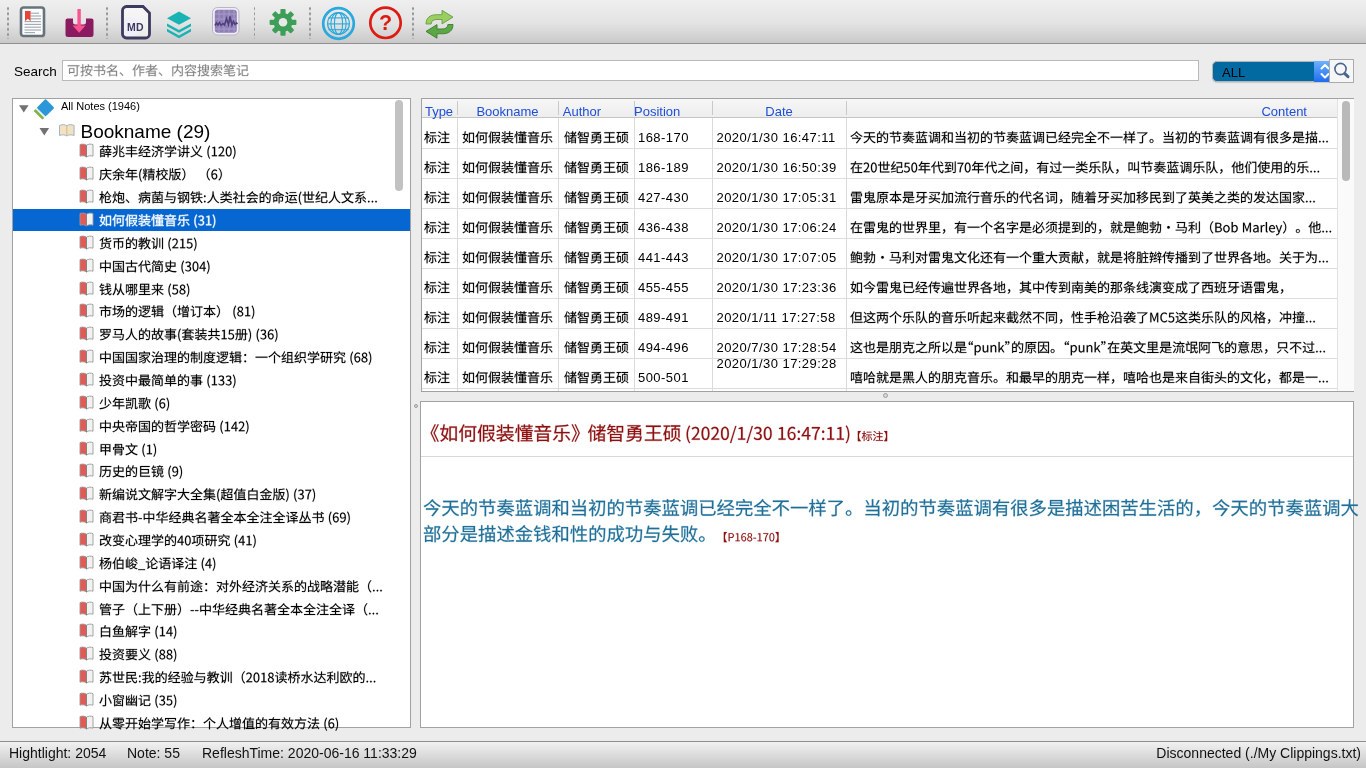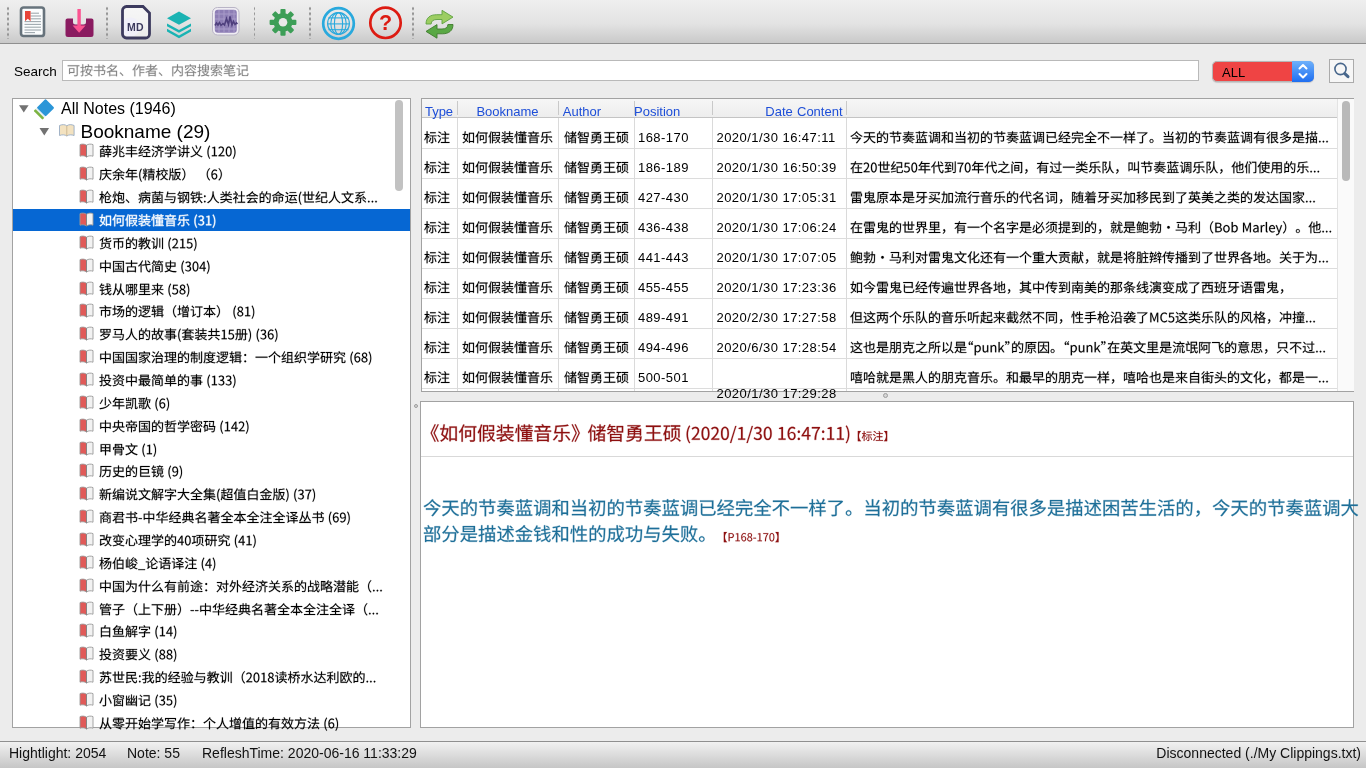--- a/index.html
+++ b/index.html
@@ -6,21 +6,21 @@
 #win{position:absolute;left:0;top:0;width:1366px;height:768px}
 .abs{position:absolute}
 .tr{position:absolute;overflow:visible}
 #toolbar{position:absolute;left:0;top:0;width:1366px;height:44px;
  background:linear-gradient(#efefef 0%,#e3e3e3 55%,#c9c9c9 100%);border-bottom:1px solid #8f8f8f}
 .dots{position:absolute;top:6px;width:1.8px;height:33px;
  background-image:radial-gradient(circle,#969696 42%,rgba(150,150,150,0) 58%);
  background-size:1.8px 5.2px;background-repeat:repeat-y}
 #searchlbl{position:absolute;left:14px;top:63.5px;font-size:13.5px;color:#000}
 #searchbox{position:absolute;left:62px;top:59.5px;width:1137px;height:21.5px;background:#fff;border:1px solid #b9b9b9}
-#allsel{position:absolute;left:1212px;top:60.5px;width:102px;height:21px;background:#ef4444;border:1px solid #b6b6b6;border-radius:5px;box-shadow:0 .5px 1px rgba(0,0,0,.15)}
+#allsel{position:absolute;left:1212px;top:60.5px;width:124px;height:21px;background:#0369a1;border:1px solid #b6b6b6;border-radius:5px;box-shadow:0 .5px 1px rgba(0,0,0,.15)}
 #allsel .cap{position:absolute;right:-1px;top:-1px;width:22px;height:21px;border-radius:0 5px 5px 0;background:linear-gradient(#6eb1fb,#1f6ef0)}
 #allsel .txt{position:absolute;left:9px;top:3px;font-size:13px;color:#000}
 #sbtn{position:absolute;left:1329px;top:58.5px;width:25px;height:24.5px;background:#f6f6f6;border:1px solid #ababab}
 #tree{position:absolute;left:12px;top:98px;width:399px;height:630px;background:#fff;border:1px solid #a2a2a2}
 #selrow{position:absolute;left:13px;top:209.4px;width:397px;height:21.3px;background:#0667d3}
 #treesb{position:absolute;left:395px;top:100px;width:7.5px;height:91px;background:#c2c2c2;border-radius:4px}
 #tbl{position:absolute;left:421px;top:98px;width:933px;height:293.5px;background:#fff;border:1px solid #a2a2a2}
 #thead{position:absolute;left:421.5px;top:98.5px;width:932px;height:19.5px;background:linear-gradient(#f6f6f6,#ededed);border-bottom:1px solid #c4c4c4}
 .hsep{position:absolute;top:101px;width:1px;height:14px;background:#c9c9c9}
 .vline{position:absolute;top:117.5px;width:1px;height:273.5px;background:#dadada}
@@ -297,21 +297,21 @@
 <svg class="abs" style="left:79.0px;top:691.9px" width="15" height="16" viewBox="0 0 15 16">
       <path d="M7.5 2.2 C9.5 0.9 12 0.8 14 1.6 L14 13.2 C12 12.5 9.5 12.6 7.5 13.9 Z" fill="#f2f2f2" stroke="#9a9a9a" stroke-width="0.9"></path>
       <path d="M7.5 2.2 C5.5 0.9 3 0.8 1 1.6 L1 13.2 C3 12.5 5.5 12.6 7.5 13.9 Z" fill="#e05a58" stroke="#9a9a9a" stroke-width="0.9"></path>
       <path d="M7.2 2.2 L7.8 2.2 L7.8 14.6 L7.5 14.2 L7.2 14.6 Z" fill="#777"></path>
     </svg>
 <svg class="abs" style="left:79.0px;top:714.8px" width="15" height="16" viewBox="0 0 15 16">
       <path d="M7.5 2.2 C9.5 0.9 12 0.8 14 1.6 L14 13.2 C12 12.5 9.5 12.6 7.5 13.9 Z" fill="#f2f2f2" stroke="#9a9a9a" stroke-width="0.9"></path>
       <path d="M7.5 2.2 C5.5 0.9 3 0.8 1 1.6 L1 13.2 C3 12.5 5.5 12.6 7.5 13.9 Z" fill="#e05a58" stroke="#9a9a9a" stroke-width="0.9"></path>
       <path d="M7.2 2.2 L7.8 2.2 L7.8 14.6 L7.5 14.2 L7.2 14.6 Z" fill="#777"></path>
     </svg>
-<div class="dcell" style="left:61px;top:100.2px;font-size:16px">All Notes (1946)</div>
+<div class="dcell" style="left:61px;top:100.2px;font-size:11px">All Notes (1946)</div>
 <div class="dcell" style="left:80.5px;top:121.2px;font-size:19px">Bookname (29)</div>
 <div id="treesb"></div>
 
 <div id="tbl"></div>
 <div id="thead"></div>
 <div class="hsep" style="left:457px"></div>
     <div class="hsep" style="left:558px"></div>
 <div class="hsep" style="left:634px"></div>
     <div class="hsep" style="left:712px"></div>
 <div class="hsep" style="left:846px"></div>
@@ -328,39 +328,39 @@
 <div class="rline" style="top:267.5px"></div>
 <div class="rline" style="top:297.5px"></div>
 <div class="rline" style="top:327.5px"></div>
 <div class="rline" style="top:357.5px"></div>
 <div class="rline" style="top:387.5px"></div>
 <div class="hcell" style="left:421px;width:36px;text-align:center">Type</div>
 <div class="hcell" style="left:457px;width:101px;text-align:center">Bookname</div>
 <div class="hcell" style="left:544px;width:76px;text-align:center">Author</div>
 <div class="hcell" style="left:634px;width:78px;text-align:left">Position</div>
 <div class="hcell" style="left:712px;width:134px;text-align:center">Date</div>
-<div class="hcell" style="left:797px;width:491px;text-align:left">Content</div>
+<div class="hcell" style="left:816px;width:491px;text-align:right">Content</div>
 <div class="dcell" style="left:638px;top:130.2px;letter-spacing:.45px">168-170</div>
 <div class="dcell" style="left:716.5px;top:130.2px;letter-spacing:.45px">2020/1/30 16:47:11</div>
 <div class="dcell" style="left:638px;top:160.2px;letter-spacing:.45px">186-189</div>
 <div class="dcell" style="left:716.5px;top:160.2px;letter-spacing:.45px">2020/1/30 16:50:39</div>
 <div class="dcell" style="left:638px;top:190.2px;letter-spacing:.45px">427-430</div>
 <div class="dcell" style="left:716.5px;top:190.2px;letter-spacing:.45px">2020/1/30 17:05:31</div>
 <div class="dcell" style="left:638px;top:220.2px;letter-spacing:.45px">436-438</div>
 <div class="dcell" style="left:716.5px;top:220.2px;letter-spacing:.45px">2020/1/30 17:06:24</div>
 <div class="dcell" style="left:638px;top:250.2px;letter-spacing:.45px">441-443</div>
 <div class="dcell" style="left:716.5px;top:250.2px;letter-spacing:.45px">2020/1/30 17:07:05</div>
 <div class="dcell" style="left:638px;top:280.2px;letter-spacing:.45px">455-455</div>
 <div class="dcell" style="left:716.5px;top:280.2px;letter-spacing:.45px">2020/1/30 17:23:36</div>
 <div class="dcell" style="left:638px;top:310.2px;letter-spacing:.45px">489-491</div>
-<div class="dcell" style="left:716.5px;top:310.2px;letter-spacing:.45px">2020/2/30 17:27:58</div>
+<div class="dcell" style="left:716.5px;top:310.2px;letter-spacing:.45px">2020/1/11 17:27:58</div>
 <div class="dcell" style="left:638px;top:340.2px;letter-spacing:.45px">494-496</div>
-<div class="dcell" style="left:716.5px;top:340.2px;letter-spacing:.45px">2020/6/30 17:28:54</div>
+<div class="dcell" style="left:716.5px;top:340.2px;letter-spacing:.45px">2020/7/30 17:28:54</div>
 <div class="dcell" style="left:638px;top:370.2px;letter-spacing:.45px">500-501</div>
-<div class="dcell" style="left:716.5px;top:386px;letter-spacing:.45px">2020/1/30 17:29:28</div>
+<div class="dcell" style="left:716.5px;top:356px;letter-spacing:.45px">2020/1/30 17:29:28</div>
 <div id="tblsb"></div>
     <div id="tblthumb"></div>
 
 <div id="detail"></div>
 <div id="dsep"></div>
 <div class="knob" style="left:882.5px;top:393px;width:5px;height:5px"></div>
 <div class="knob" style="left:413.5px;top:403.5px;width:4.5px;height:4.5px"></div>
 
 <div id="statusbar"></div>
 <div class="st" style="left:9px">Hightlight: 2054</div>

